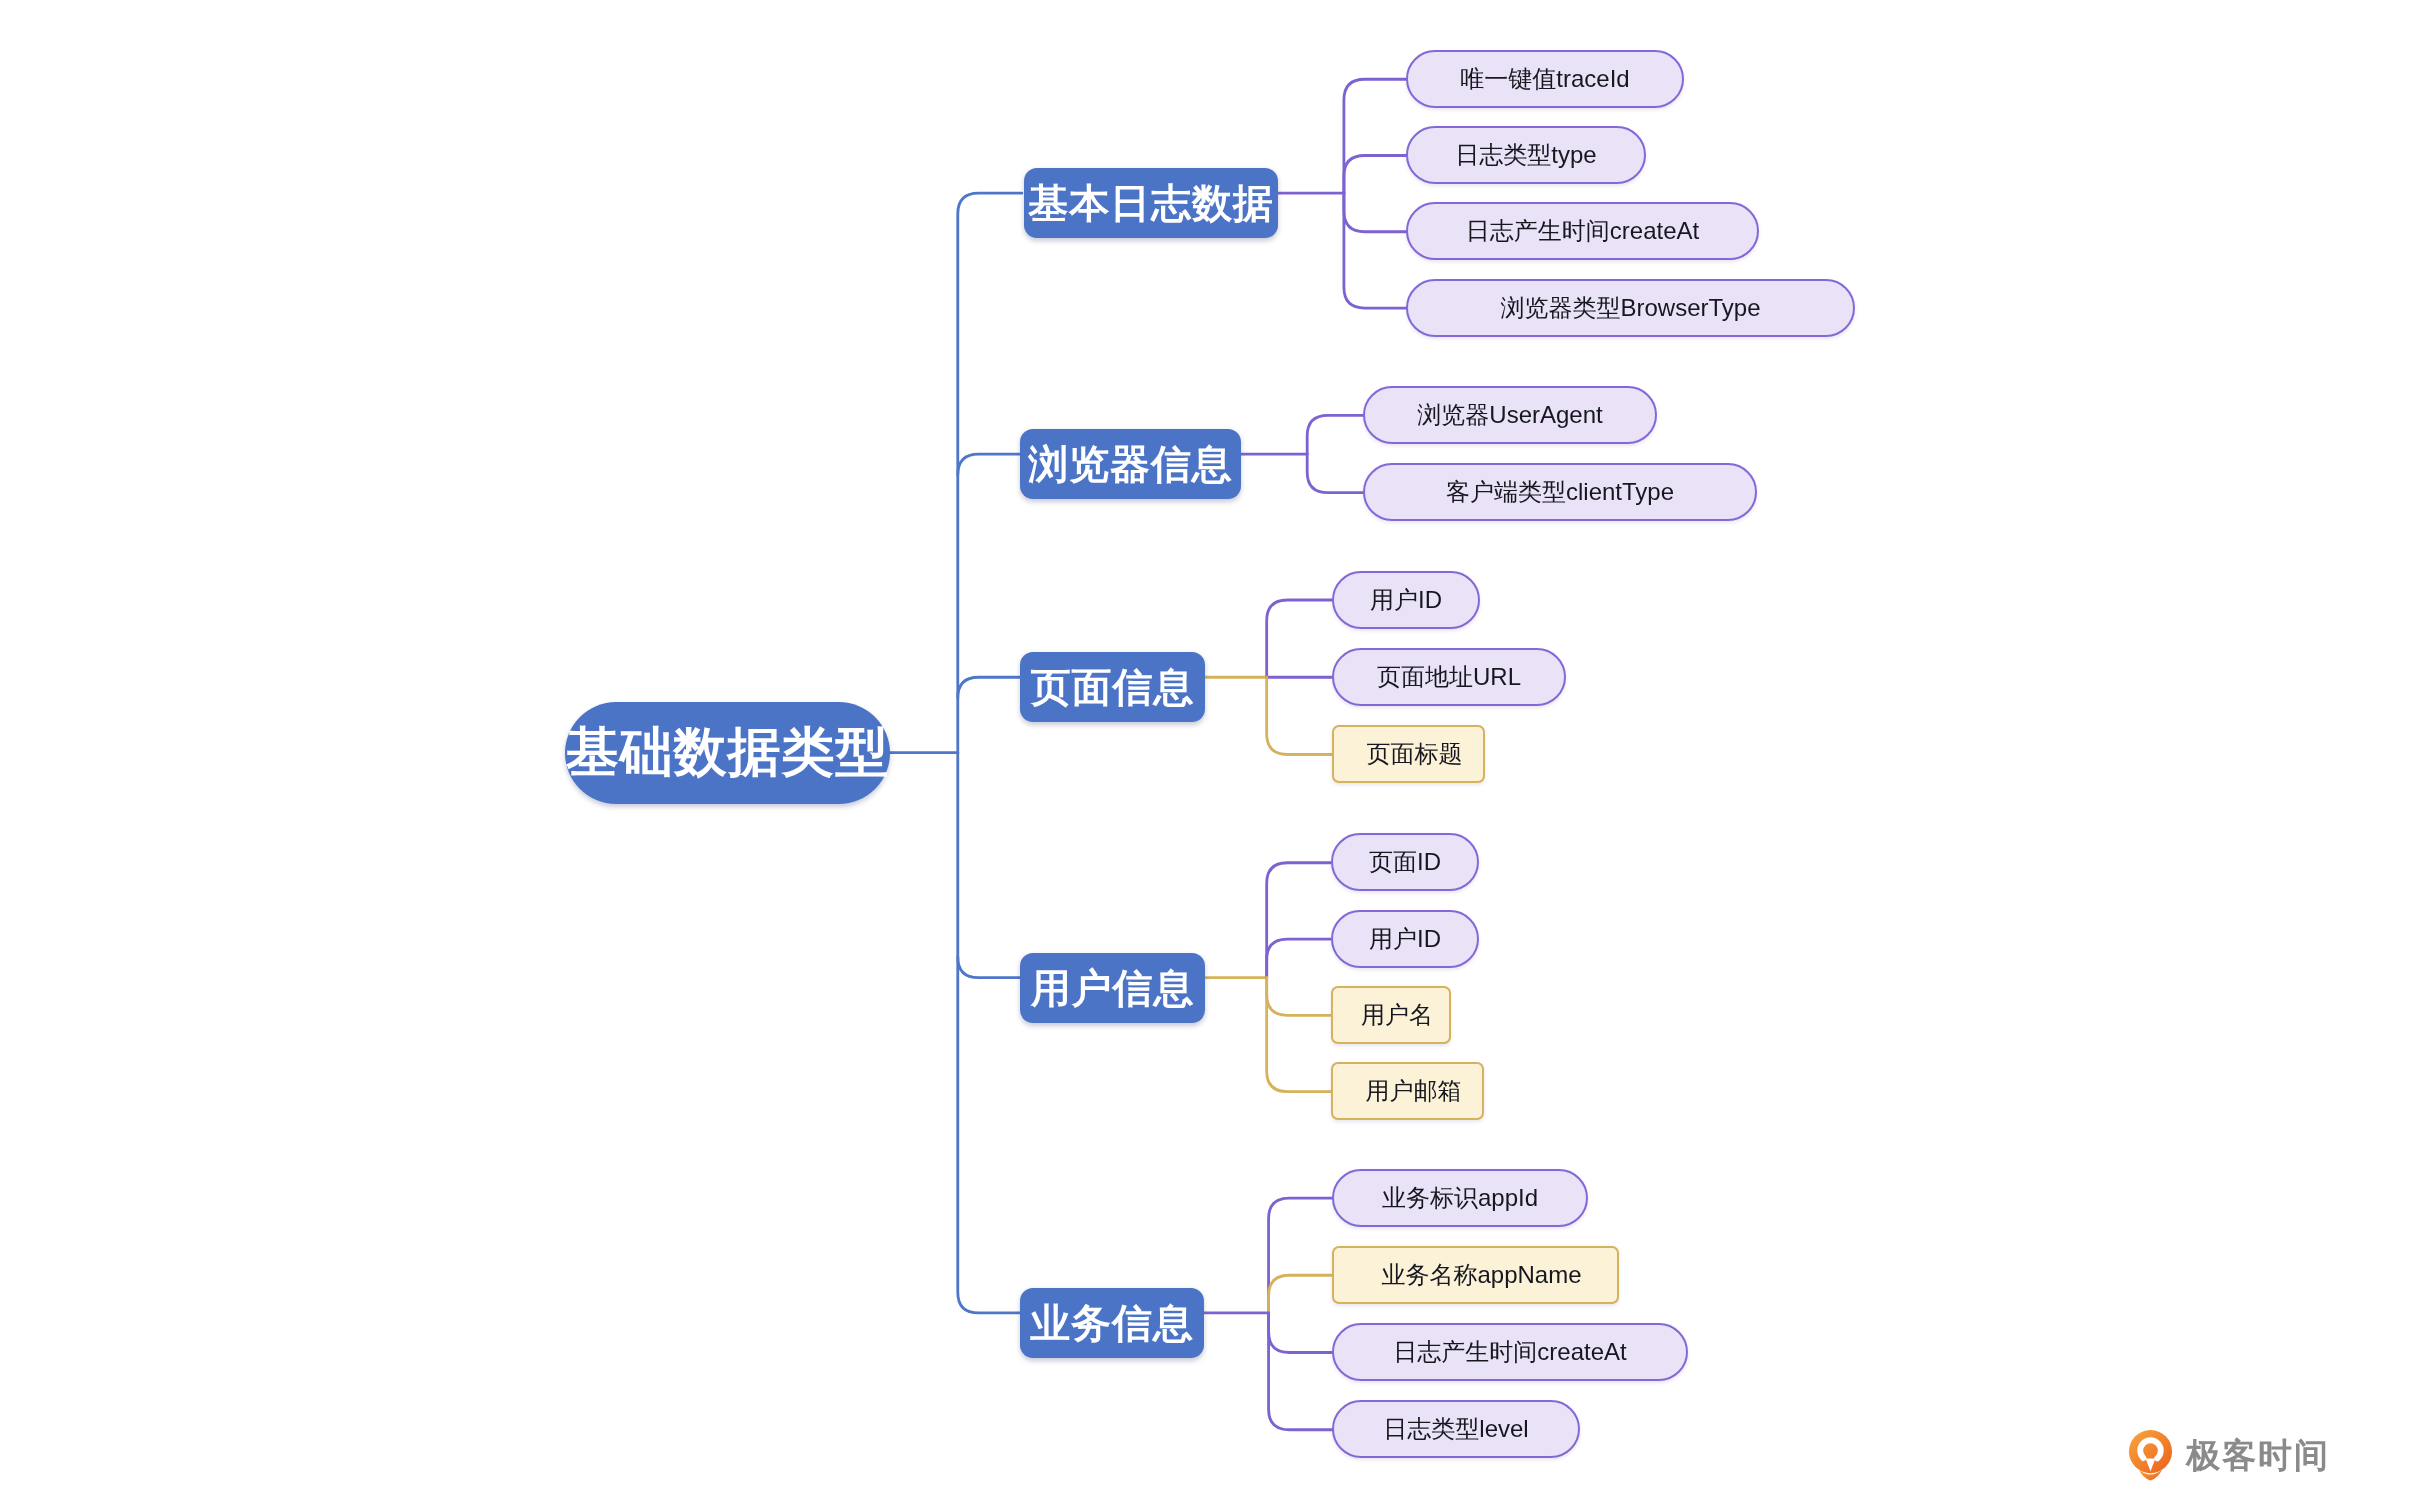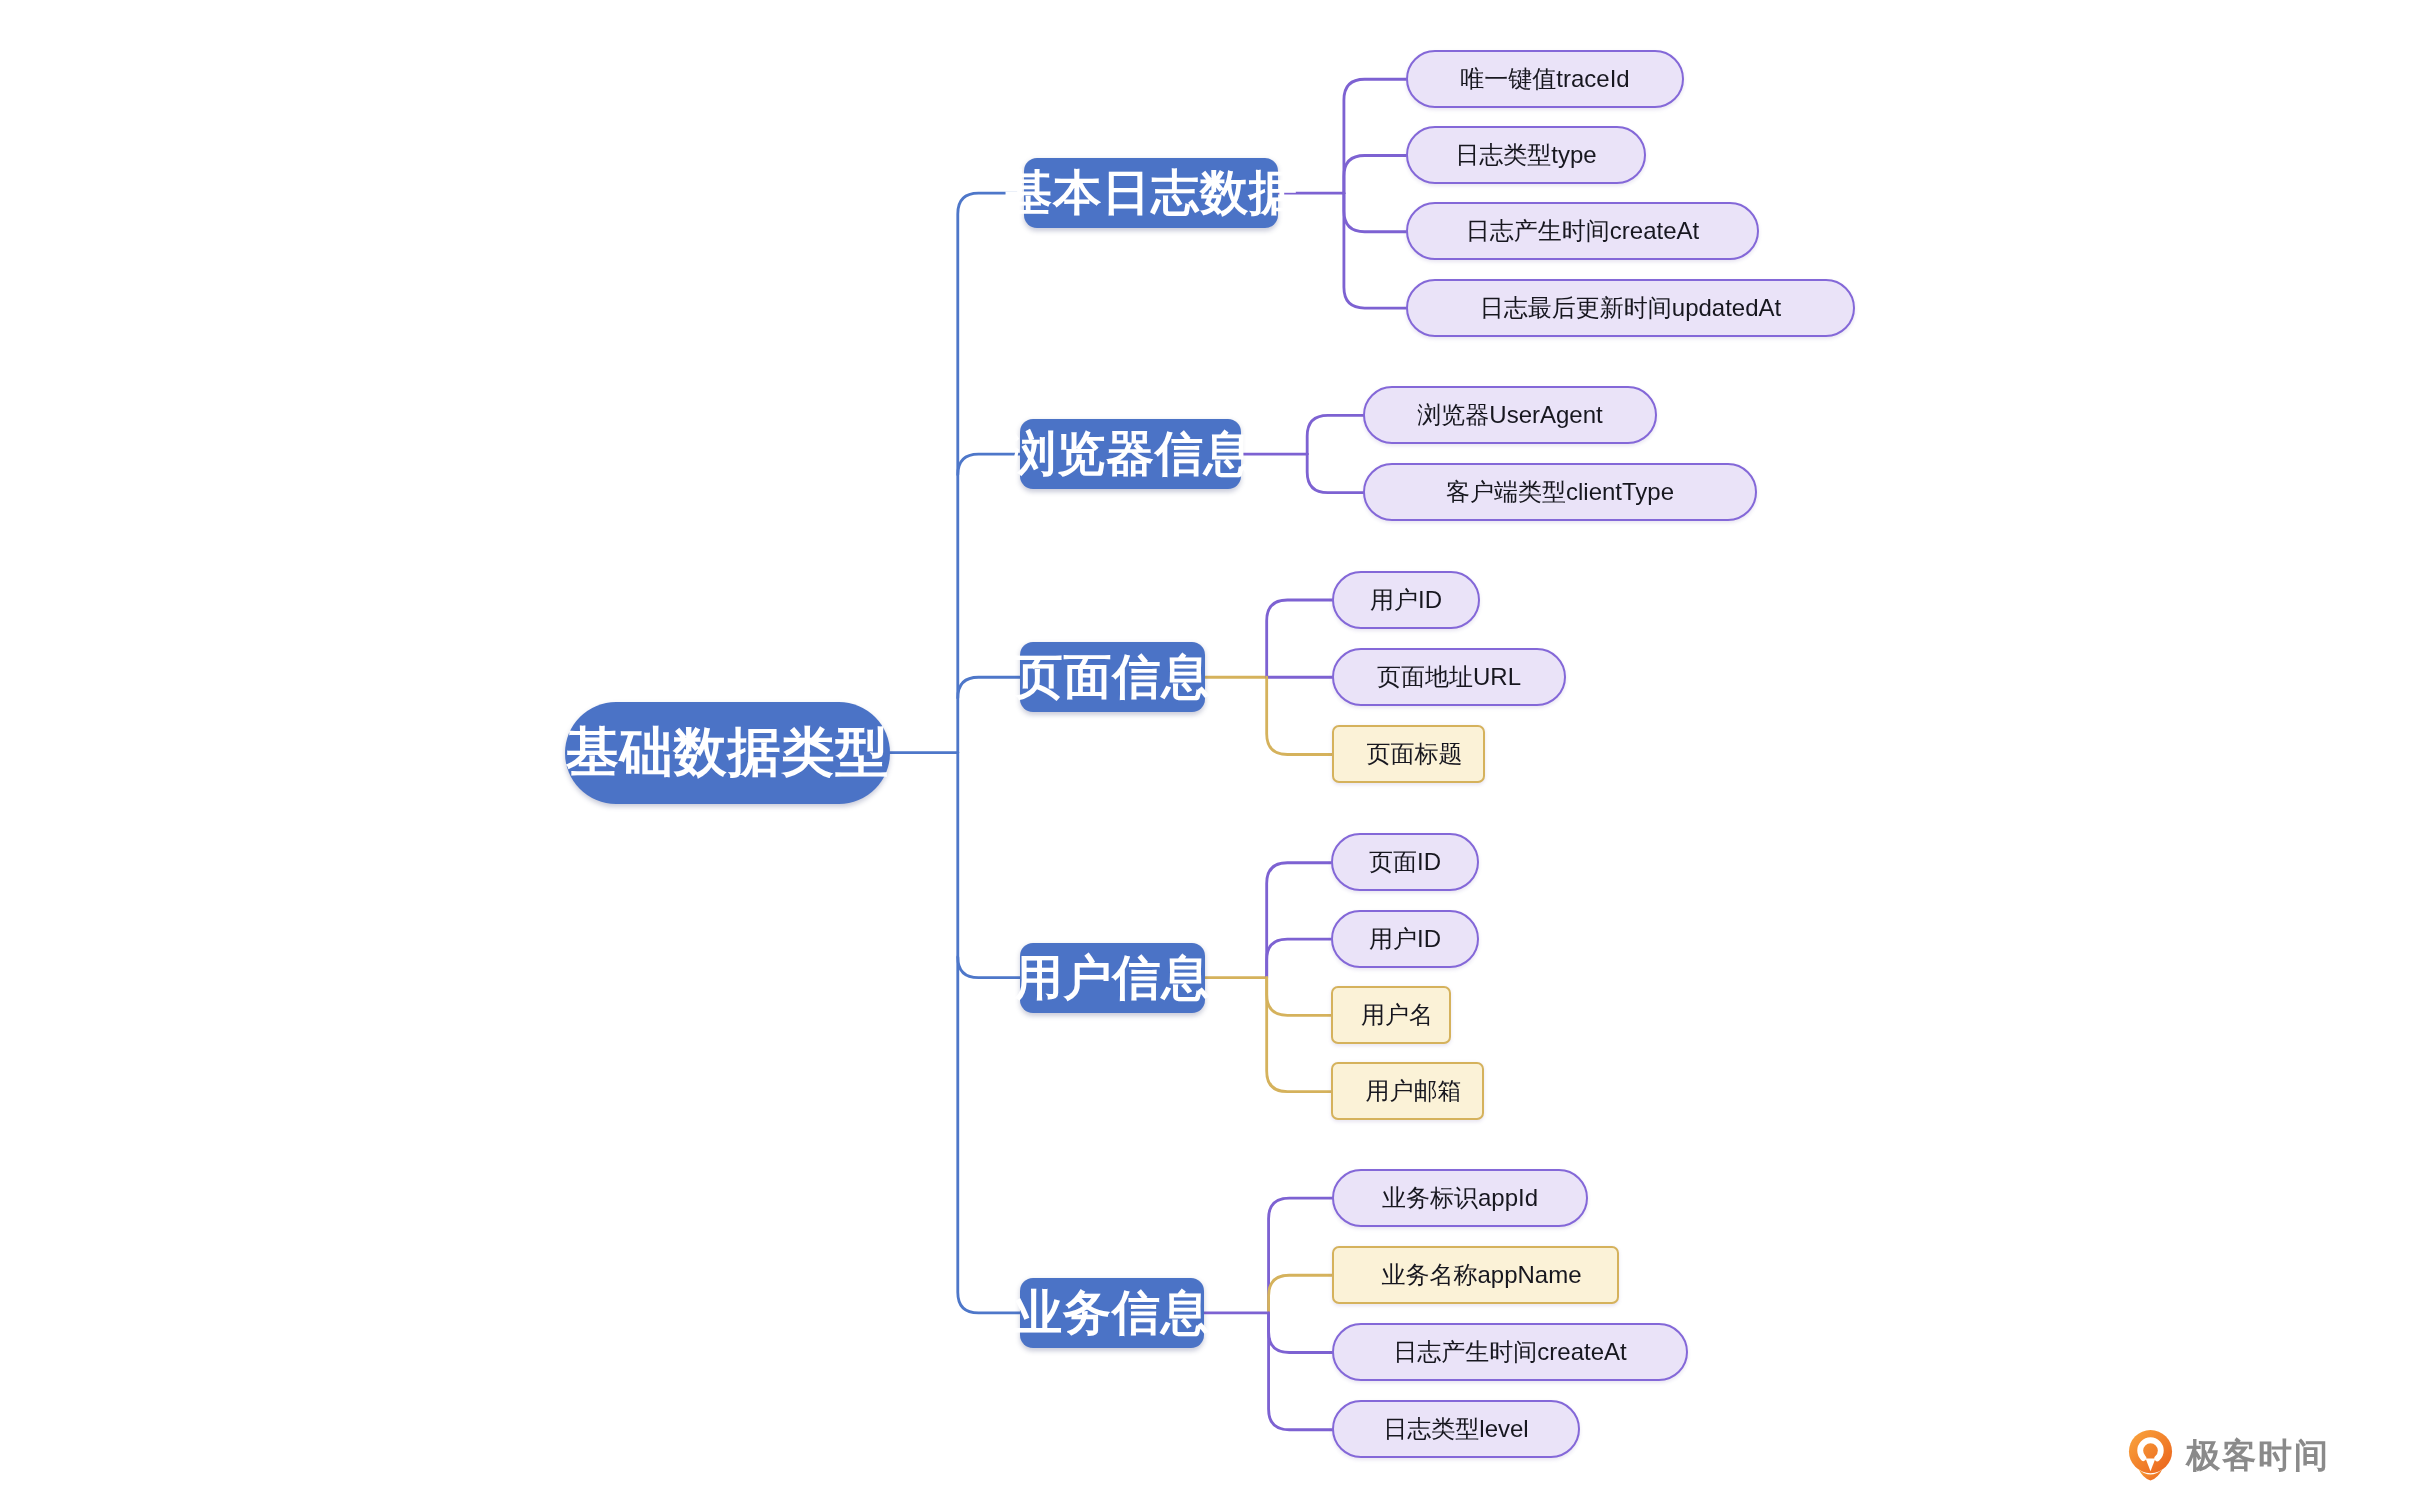--- a/index.html
+++ b/index.html
@@ -23,23 +23,24 @@
   .node{
     position:absolute;display:flex;align-items:center;justify-content:center;
     white-space:nowrap;box-sizing:border-box;
   }
   .node.root{
     background:var(--blue);color:#fff;font-weight:700;font-size:53px;
     border-radius:53px;letter-spacing:0.9px;
     box-shadow:0 2.8px 5.6px rgba(60,70,120,0.28);
   }
   .node.branch{
-    background:var(--blue);color:#fff;font-weight:700;font-size:48px;
+    background:var(--blue);color:#fff;font-weight:700;font-size:40px;
     border-radius:13px;letter-spacing:0.9px;
     box-shadow:0 2.8px 5.6px rgba(60,70,120,0.28);
+    margin-top:10px;
   }
   .node.child{
     font-size:24px;font-weight:500;color:var(--text-dark);
     box-shadow:0 1.9px 3.8px rgba(110,95,170,0.16);
   }
   .node.child.purple{
     background:var(--lav-fill);border:2.8px solid var(--lav-border);border-radius:29px;
   }
   .node.child.yellow{
     background:var(--yel-fill);border:2.8px solid var(--yel-border);border-radius:7px;padding-left:12px;
@@ -84,21 +85,21 @@
       <path d="M 1347 1394 V 1376 Q 1347 1354 1369 1354 H 1415" fill="none" stroke="#D5B25C" stroke-width="3" stroke-linecap="round"></path>
       <path d="M 1347 1394 V 1414 Q 1347 1436 1369 1436 H 1415" fill="none" stroke="#7D62D2" stroke-width="3" stroke-linecap="round"></path>
       <path d="M 1347 1394 V 1496 Q 1347 1518 1369 1518 H 1415" fill="none" stroke="#7D62D2" stroke-width="3" stroke-linecap="round"></path>
     </svg>
   <div id="nodes">
       <div class="node root" style="left: 565px; top: 702px; width: 325px; height: 102px;">基础数据类型</div>
       <div class="node branch" style="left: 1024px; top: 158px; width: 254px; height: 70px;">基本日志数据</div>
       <div class="node child purple" style="left: 1406px; top: 50px; width: 278px; height: 58px;">唯一键值traceId</div>
       <div class="node child purple" style="left: 1406px; top: 126px; width: 240px; height: 58px;">日志类型type</div>
       <div class="node child purple" style="left: 1406px; top: 202px; width: 353px; height: 58px;">日志产生时间createAt</div>
-      <div class="node child purple" style="left: 1406px; top: 279px; width: 449px; height: 58px;">日志最后更新时间updatedAt</div>
+      <div class="node child purple" style="left: 1406px; top: 279px; width: 449px; height: 58px;">浏览器类型BrowserType</div>
       <div class="node branch" style="left: 1020px; top: 419px; width: 221px; height: 70px;">浏览器信息</div>
       <div class="node child purple" style="left: 1363px; top: 386px; width: 294px; height: 58px;">浏览器UserAgent</div>
       <div class="node child purple" style="left: 1363px; top: 463px; width: 394px; height: 58px;">客户端类型clientType</div>
       <div class="node branch" style="left: 1020px; top: 642px; width: 185px; height: 70px;">页面信息</div>
       <div class="node child purple" style="left: 1332px; top: 571px; width: 148px; height: 58px;">用户ID</div>
       <div class="node child purple" style="left: 1332px; top: 648px; width: 234px; height: 58px;">页面地址URL</div>
       <div class="node child yellow" style="left: 1332px; top: 725px; width: 153px; height: 58px;">页面标题</div>
       <div class="node branch" style="left: 1020px; top: 943px; width: 185px; height: 70px;">用户信息</div>
       <div class="node child purple" style="left: 1331px; top: 833px; width: 148px; height: 58px;">页面ID</div>
       <div class="node child purple" style="left: 1331px; top: 910px; width: 148px; height: 58px;">用户ID</div>

